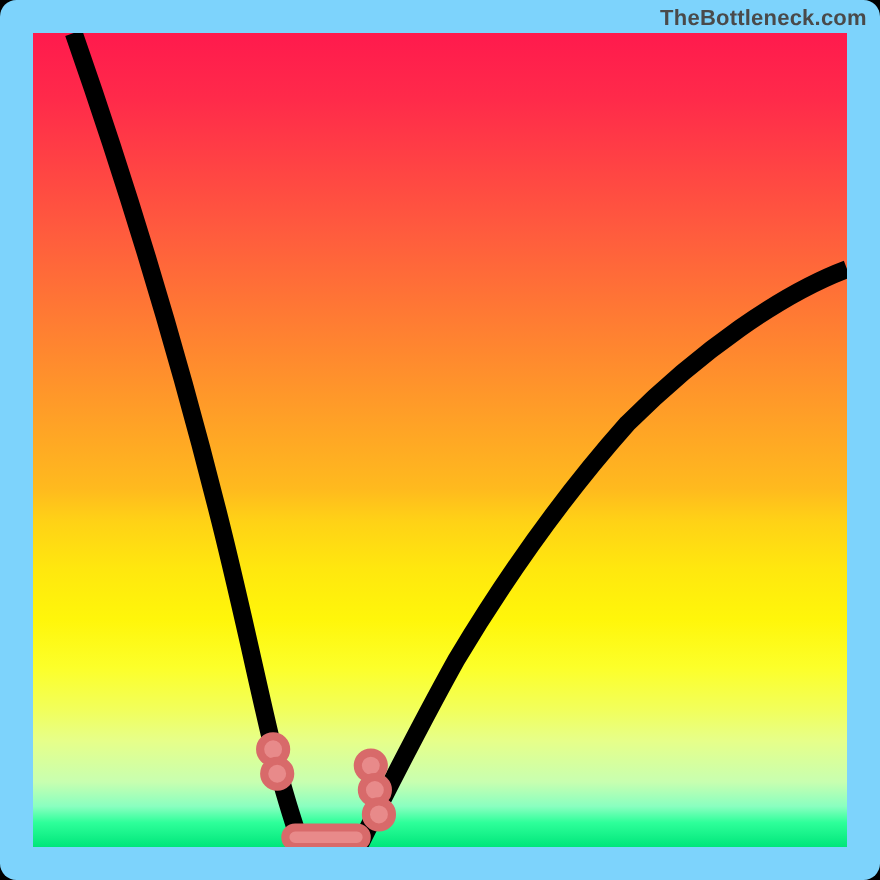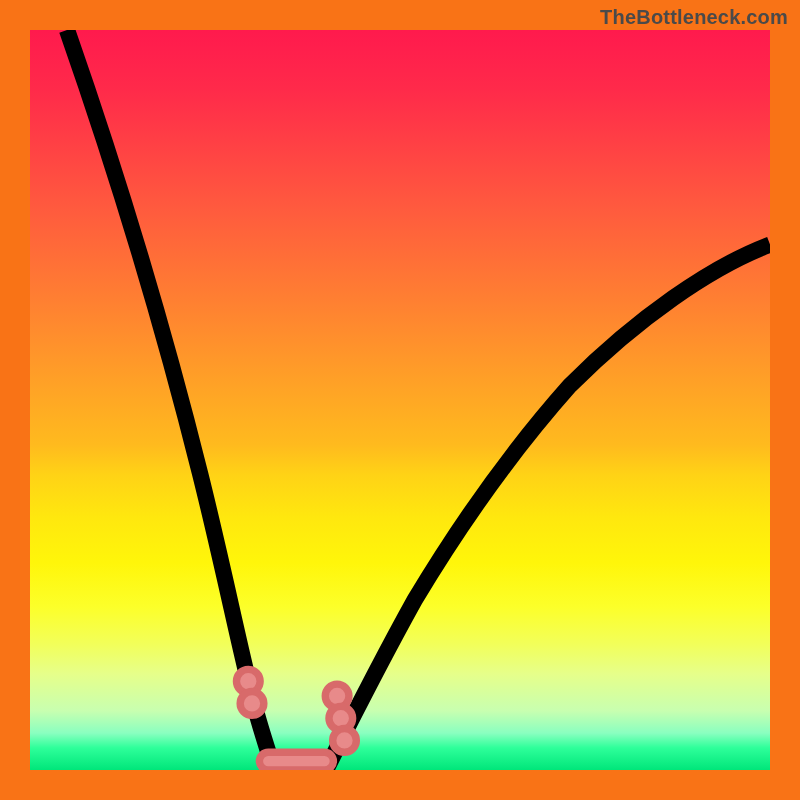--- a/index.html
+++ b/index.html
@@ -1,21 +1,22 @@
 <!DOCTYPE html>
 <html><head>
 <meta charset="utf-8">
 <style>
   * { margin: 0; padding: 0; box-sizing: border-box; }
   html, body { width: 800px; height: 800px; overflow: hidden; background: #000; }
   .frame {
     position: relative;
     width: 800px;
     height: 800px;
-    background: #f97316;
+    background: #7dd3fc;
+    border-radius: 15px;
   }
   .plot-area {
     position: absolute;
     left: 30px;
     top: 30px;
     width: 740px;
     height: 740px;
     background: linear-gradient(to bottom,
       #ff1a4d 0%,
       #ff2a4a 8%,

